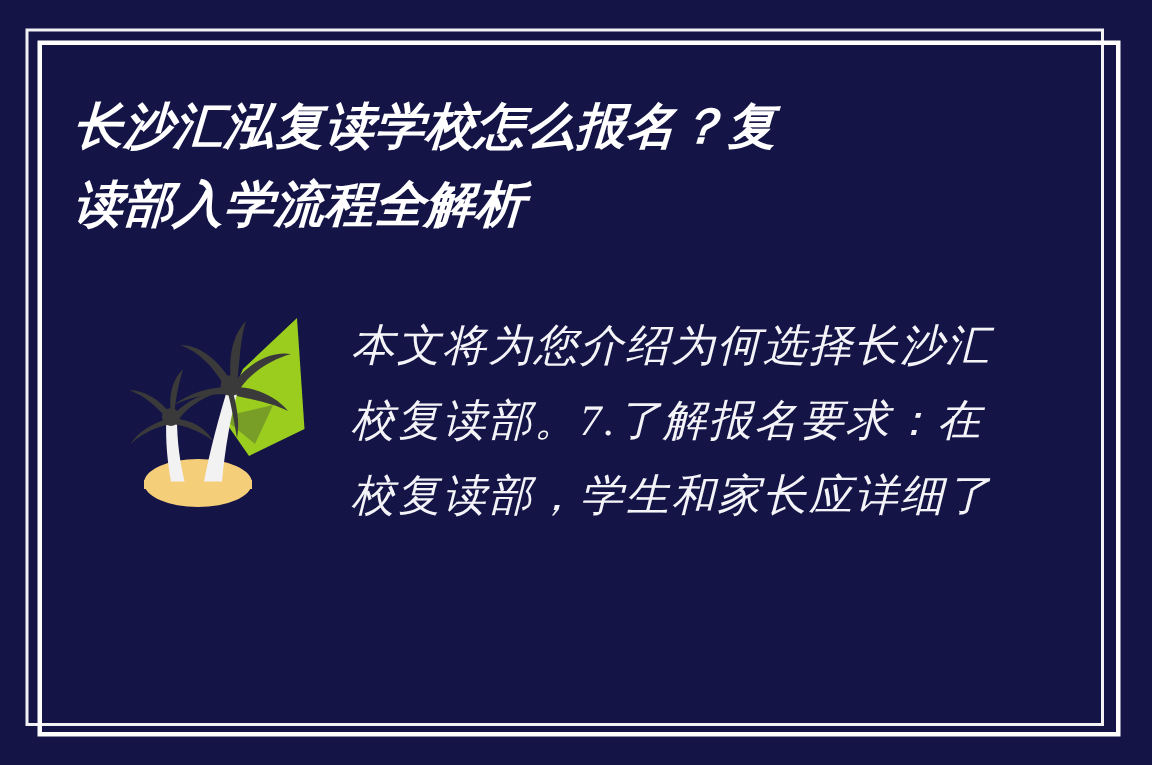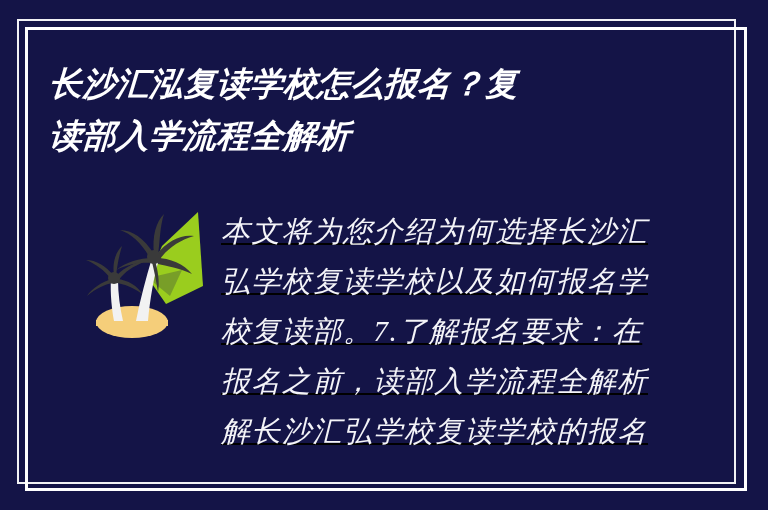--- a/index.html
+++ b/index.html
@@ -67,24 +67,23 @@
     left: 70px;
     top: 200px;
     width: 140px;
     height: 140px;
   }
   .art svg { display: block; }
 
   
   .body-block {
     position: absolute;
-    left: 221px;
+    left: 234px;
     top: 206px;
     width: 420px;
-    text-decoration: underline;
   }
   .body-line {
     color: #f4f4f8;
     font-family: "Liberation Serif", serif;
     font-size: 29px;
     font-style: italic;
     font-weight: 400;
     line-height: 50px;
     letter-spacing: 1.5px;
     white-space: nowrap;
@@ -132,19 +131,17 @@
         <path d="M46 76 C56 66, 66 62, 74 62 C64 66, 54 72, 49 80 Z"></path>
         <path d="M47 79 C58 80, 68 86, 72 94 C63 87, 53 84, 47 83 Z"></path>
         <path d="M42 79 C32 82, 22 88, 17 96 C26 88, 36 84, 43 83 Z"></path>
       </g>
       <circle cx="44" cy="78" r="6" fill="#3A3A3A"></circle>
     </svg>
   </div>
 
   <div class="body-block">
     <div class="body-line">本文将为您介绍为何选择长沙汇</div>
-    <div class="body-line">弘学校复读学校以及如何报名学</div>
     <div class="body-line">校复读部。7.了解报名要求：在</div>
-    <div class="body-line">报名之前，读部入学流程全解析</div>
-    <div class="body-line">解长沙汇弘学校复读学校的报名</div>
+    <div class="body-line">校复读部，学生和家长应详细了</div>
   </div>
 
 </div>
 
 </body></html>

